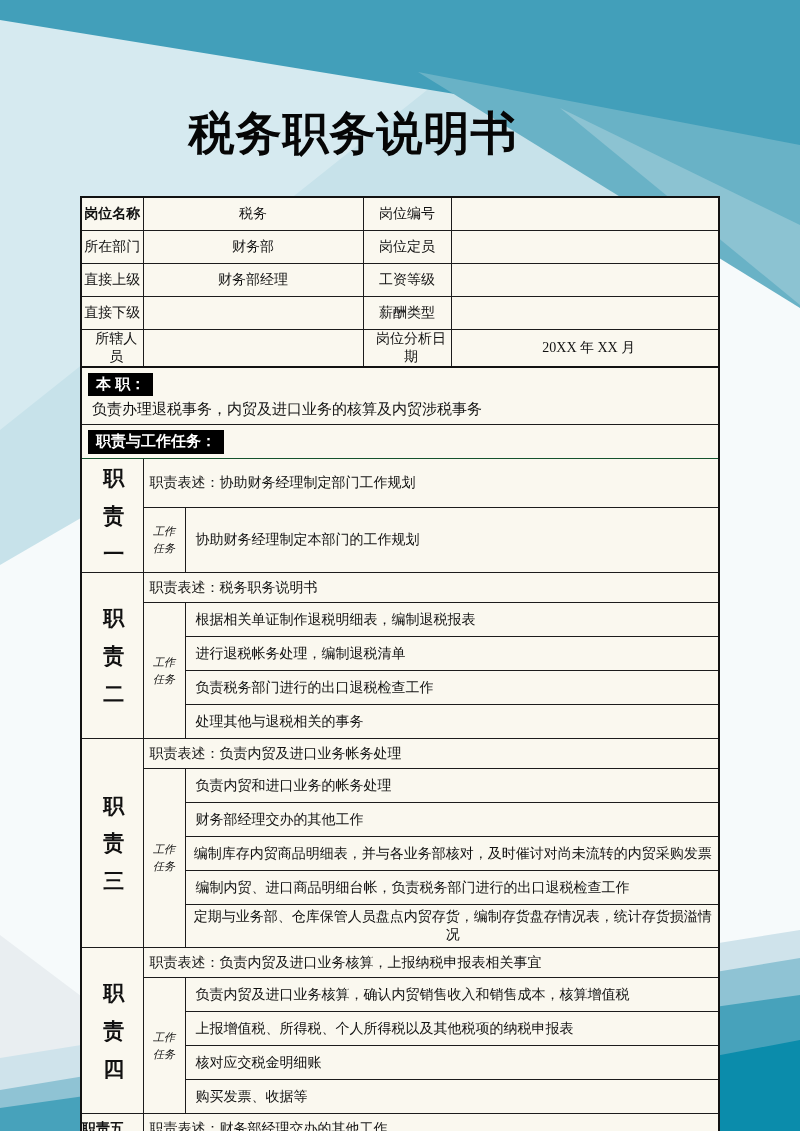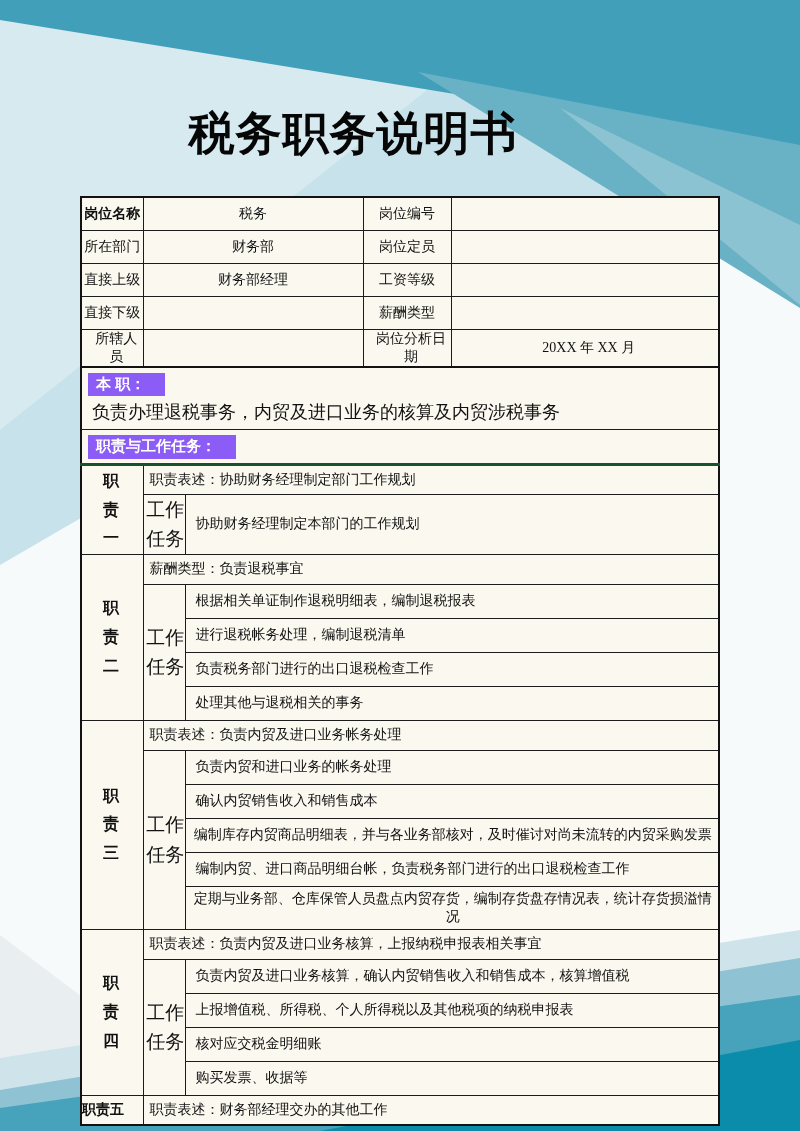--- a/index.html
+++ b/index.html
@@ -40,37 +40,37 @@
   }
   
   tr.info td { height:33px; }
   td.lbl-b { font-family:"Liberation Sans", sans-serif; font-weight:bold; text-align:center; font-size:15px; }
   td.lbl-s { text-align:center; font-size:15px; }
   td.val   { text-align:center; font-size:15px; }
   tr.info-last td { border-bottom:2px solid #121212;padding-left:8px; }
   
   td.section-cell { padding:5px 8px 4px 6px; }
   .badge {
-    display:inline-block; background:#8b5cf6; color:#ffffff;
+    display:inline-block; background:#000000; color:#ffffff;
     font-family:"Liberation Sans", sans-serif; font-weight:bold;
-    font-size:15px; line-height:1.25; padding:2px 20px 3px 8px;
-  }
-  .section-desc { font-size:18px; padding:4px 2px 1px 4px; }
-  tr.badge-row td { border-bottom:3px solid #14532d; }
+    font-size:15px; line-height:1.25; padding:2px 8px 3px 8px;
+  }
+  .section-desc { font-size:15px; padding:4px 2px 1px 4px; }
+  tr.badge-row td { border-bottom:1px solid #14532d; }
   
   td.duty-lbl { text-align:center; }
   .vert {
     display:inline-block; width:1.15em; word-break:break-all;
     font-family:"Liberation Sans", sans-serif; font-weight:bold;
-    font-size:16px; line-height:1.8; text-align:left;
+    font-size:21px; line-height:1.8; text-align:right;
   }
   td.duty-lbl-h { font-family:"Liberation Sans", sans-serif; font-weight:bold; font-size:15px; }
   td.stmt { height:30px; padding:3px 6px; font-size:14.5px;margin-top:17px; }
   td.task-lbl { text-align:center; }
-  .wrap2 { display:inline-block; width:2.3em; word-break:break-all; font-size:19px; line-height:1.55; text-align:center; }
+  .wrap2 { display:inline-block; width:2.3em; word-break:break-all; font-size:11px; line-height:1.55; text-align:center;font-style:italic; }
   td.task { height:34px; padding:3px 4px 3px 10px; font-size:14px; }
   td.task-tight { font-size:12.5px; padding-left:6px;text-align:center; }
 </style>
 </head>
 <body>
 
 <div class="page">
 
   <div class="deco d-top-pale"></div>
   <div class="deco d-top-pale2"></div>
@@ -144,21 +144,21 @@
         <td class="duty-lbl" rowspan="2"><span class="vert">职责一</span></td>
         <td class="stmt" colspan="4">职责表述：协助财务经理制定部门工作规划</td>
       </tr>
       <tr>
         <td class="task-lbl"><span class="wrap2">工作任务</span></td>
         <td class="task" colspan="3" style="height:40px">协助财务经理制定本部门的工作规划</td>
       </tr>
 
       <tr>
         <td class="duty-lbl" rowspan="5"><span class="vert">职责二</span></td>
-        <td class="stmt" colspan="4">薪酬类型：负责退税事宜</td>
+        <td class="stmt" colspan="4">职责表述：税务职务说明书</td>
       </tr>
       <tr>
         <td class="task-lbl" rowspan="4"><span class="wrap2">工作任务</span></td>
         <td class="task" colspan="3">根据相关单证制作退税明细表，编制退税报表</td>
       </tr>
       <tr>
             <td class="task" colspan="3">进行退税帐务处理，编制退税清单</td>
           </tr>
       <tr>
             <td class="task" colspan="3">负责税务部门进行的出口退税检查工作</td>
@@ -169,21 +169,21 @@
 
       <tr>
         <td class="duty-lbl" rowspan="6"><span class="vert">职责三</span></td>
         <td class="stmt" colspan="4">职责表述：负责内贸及进口业务帐务处理</td>
       </tr>
       <tr>
         <td class="task-lbl" rowspan="5"><span class="wrap2">工作任务</span></td>
         <td class="task" colspan="3">负责内贸和进口业务的帐务处理</td>
       </tr>
       <tr>
-            <td class="task" colspan="3">确认内贸销售收入和销售成本</td>
+            <td class="task" colspan="3">财务部经理交办的其他工作</td>
           </tr>
       <tr>
             <td class="task task-tight" colspan="3">编制库存内贸商品明细表，并与各业务部核对，及时催讨对尚未流转的内贸采购发票</td>
           </tr>
       <tr>
             <td class="task" colspan="3">编制内贸、进口商品明细台帐，负责税务部门进行的出口退税检查工作</td>
           </tr>
       <tr>
             <td class="task task-tight" colspan="3">定期与业务部、仓库保管人员盘点内贸存货，编制存货盘存情况表，统计存货损溢情况</td>
           </tr>

